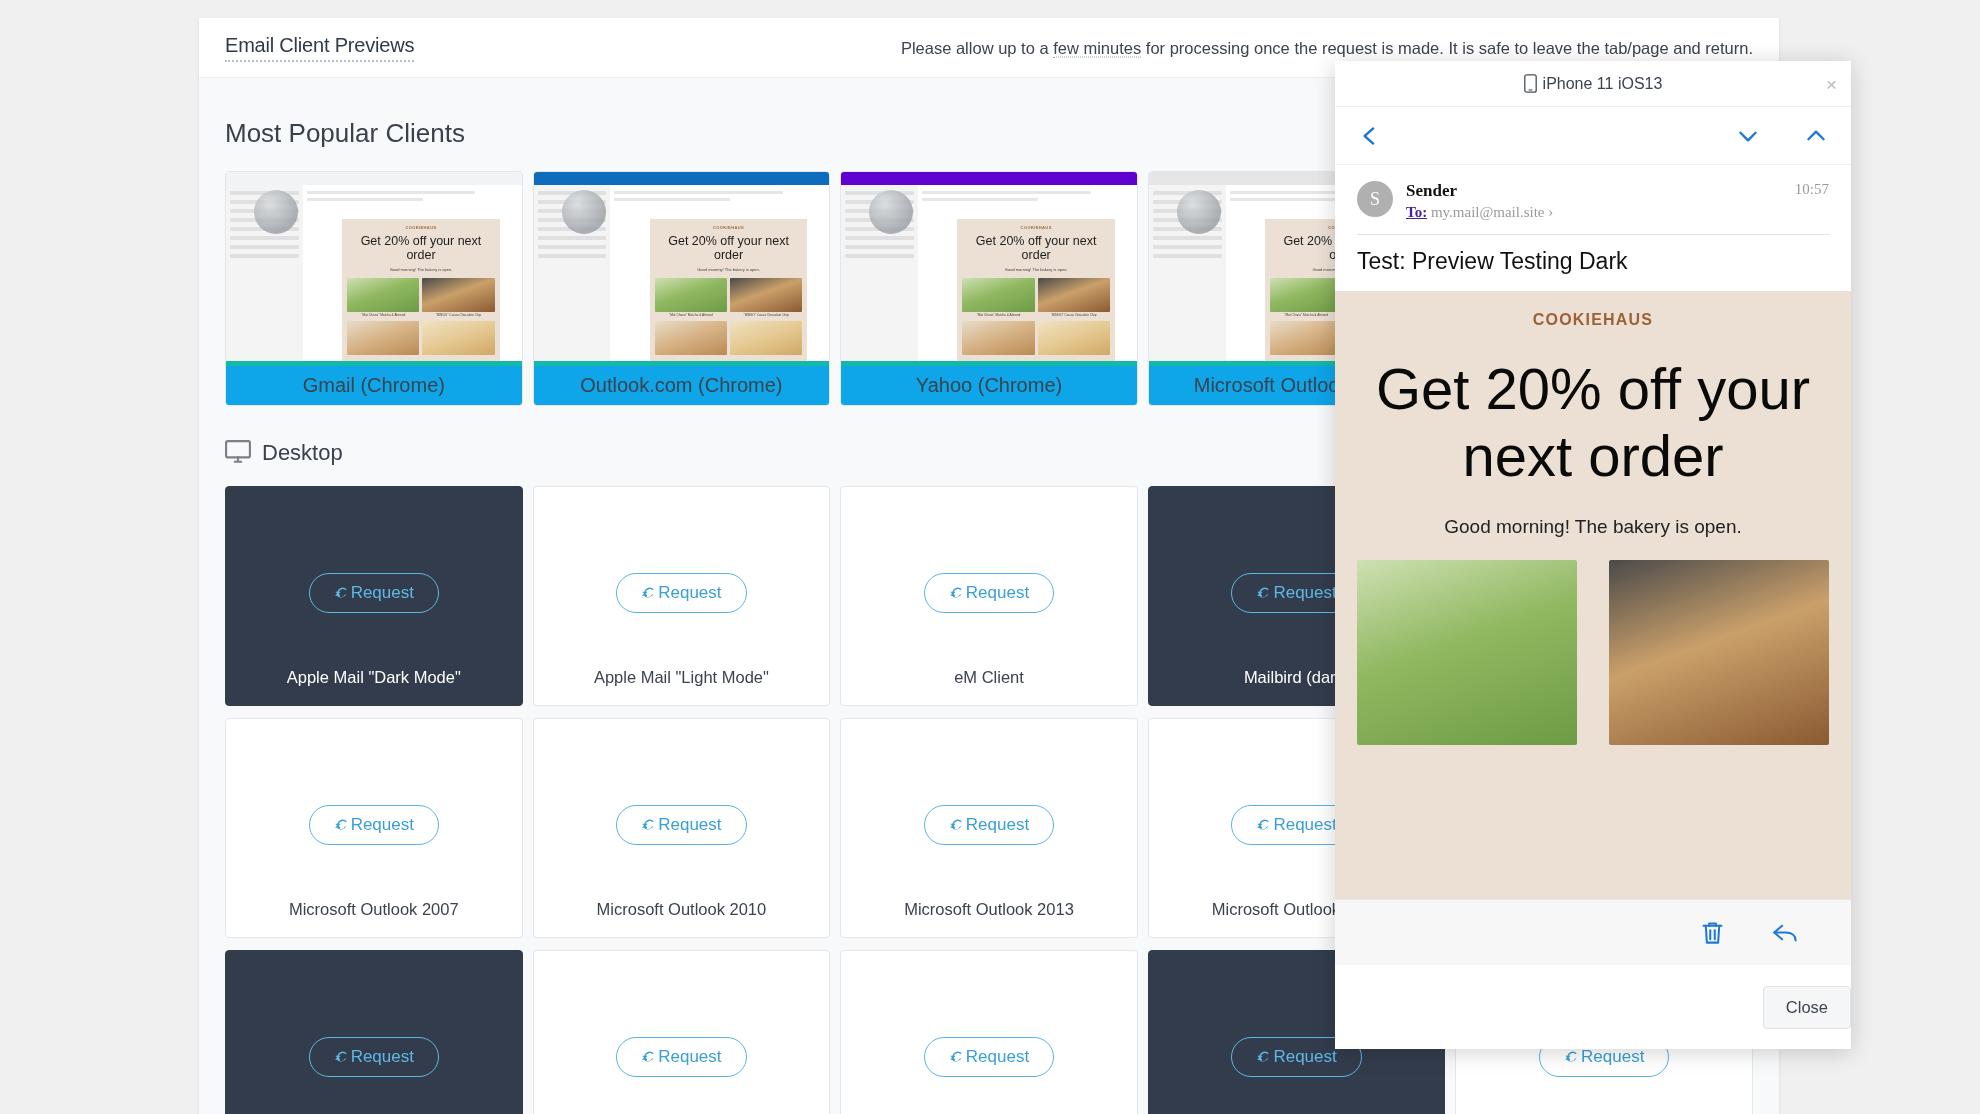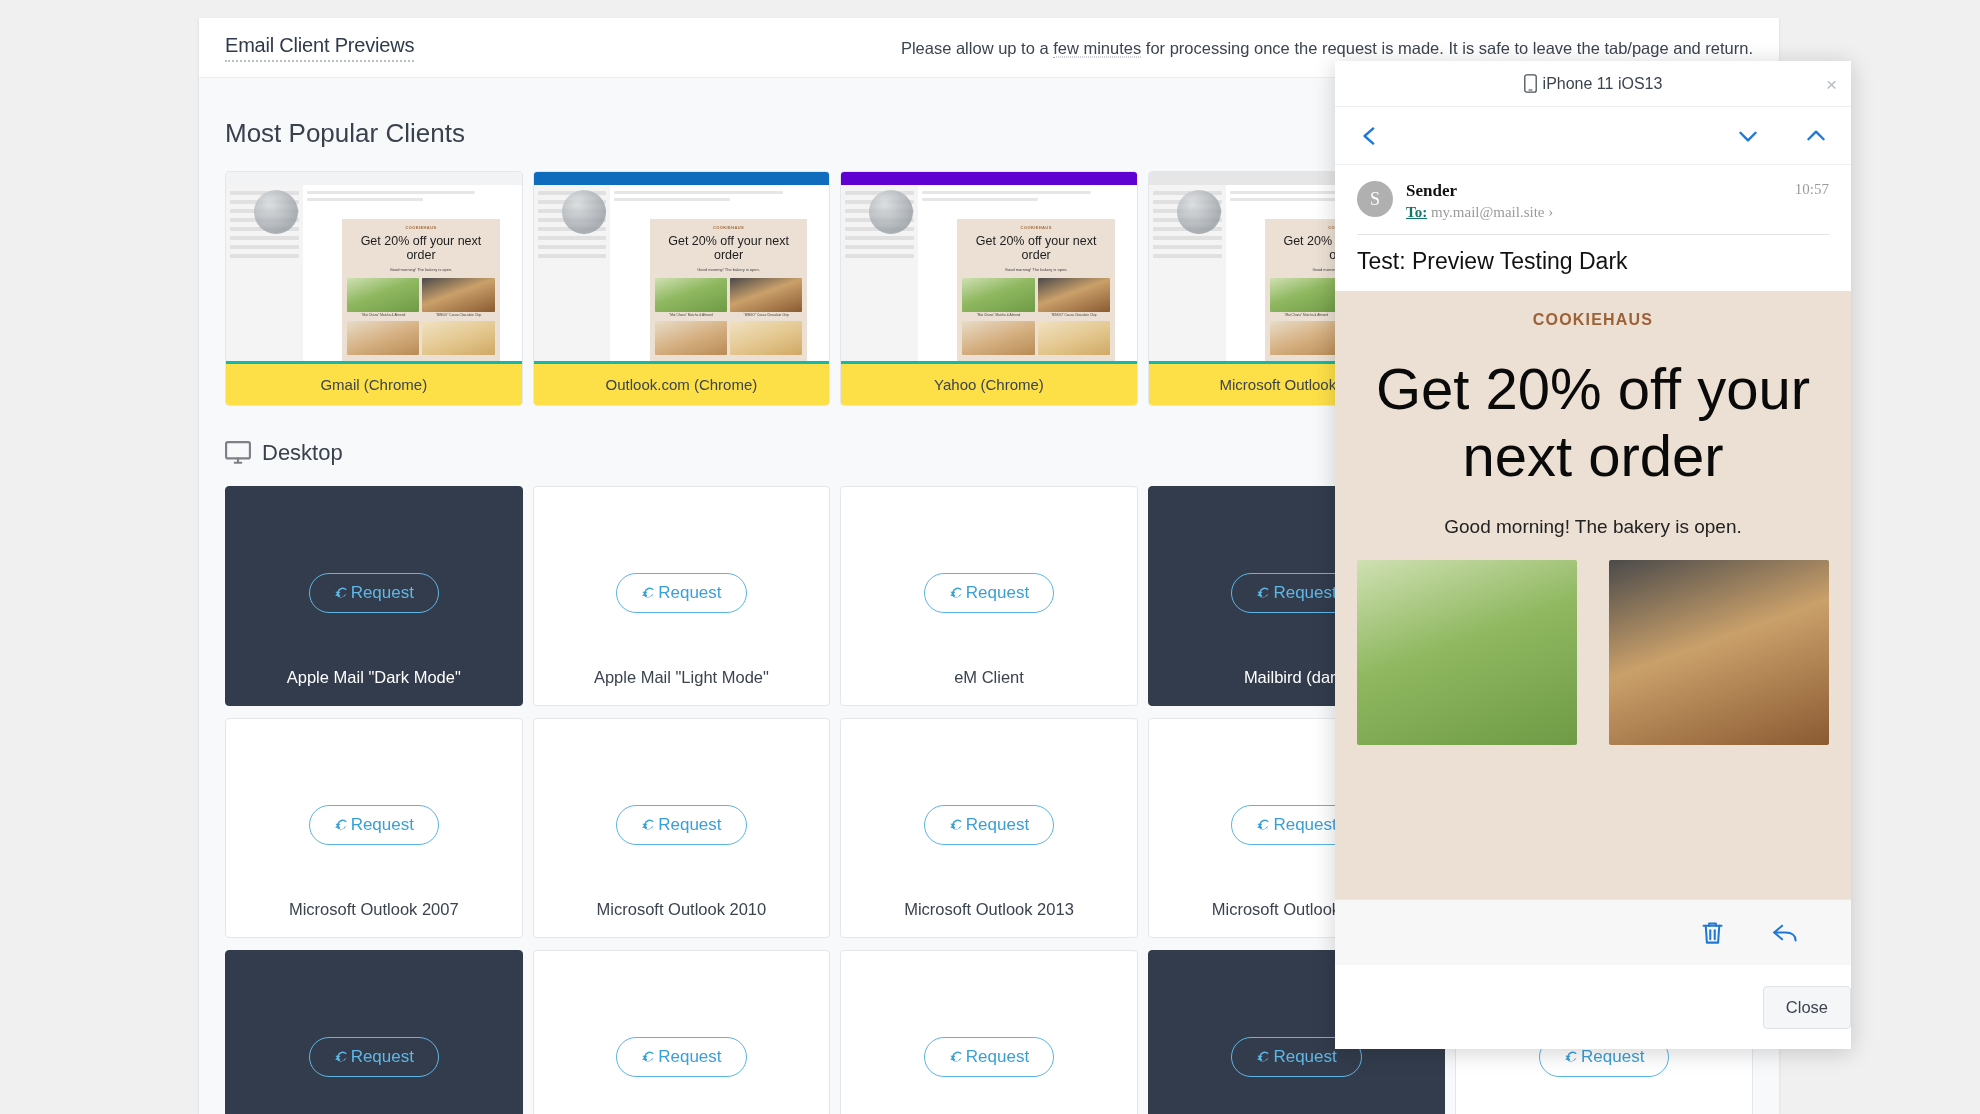--- a/index.html
+++ b/index.html
@@ -37,43 +37,43 @@
   }
   .header-note .dotted { border-bottom: 1px dotted #9aa2ad; }
 
   .app-body { padding: 28px 26px 0 26px; }
 
   .section-title {
     font-size: 26px; color: #39414d; font-weight: normal;
     margin: 12px 0 22px 0;
   }
   .section-sub {
-    display: flex; align-items: center; gap: 11px;
+    display: flex; gap: 11px;
     margin: 34px 0 20px 0;
   }
   .section-sub-label { font-size: 22px; color: #39414d; }
 
   .monitor-icon { width: 26px; height: 24px; display:block; }
 
   
   .grid {
     display: grid;
     grid-template-columns: repeat(5, 1fr);
     gap: 10px;
   }
   .preview-card {
     background: #fff; border: 1px solid #e4e7ea; border-radius: 4px;
     height: 235px; overflow: hidden;
     display: flex; flex-direction: column;
   }
   .thumb-wrap { flex: 1; position: relative; overflow: hidden; }
   .card-caption {
     height: 44px; display: flex; align-items: center; justify-content: center;
-    font-size: 15px; color: #3b434f; background: #fde047;
-    border-top: 3px solid #14b8a6;
+    font-size: 20px; color: #3b434f; background: #0ea5e9;
+    border-top: 5px solid #14b8a6;
   }
 
   
   .mock { position: absolute; inset: 0; font-size: 4px; }
   .mock-top { height: 13px; width: 100%; }
   .mock-body { position:absolute; left:0; right:0; top:13px; bottom:0; display:flex; }
   .mock-side { width: 26%; background: #f4f4f4; padding: 6px 4px; }
   .mock-side .ln { height: 4px; background: #e0e0e0; margin-bottom: 5px; border-radius: 1px; }
   .mock-main { flex:1; background:#fff; padding: 6px 4px; position: relative;}
   .mock-main .ln { height: 3px; background: #e6e6e6; margin-bottom: 4px; border-radius:1px;}
@@ -153,21 +153,21 @@
   .mail-meta { padding: 16px 22px 0 22px; }
   .meta-row { display:flex; align-items:flex-start; gap: 13px; }
   .avatar {
     width: 36px; height:36px; border-radius:50%; background:#b0b0b0;
     color:#fff; display:flex; align-items:center; justify-content:center;
     font-size:18px; font-family:"Liberation Serif", serif;
   }
   .meta-txt { flex:1; }
   .sender { font-size:17px; color:#111; font-family:"Liberation Serif", serif; font-weight:bold;}
   .to-line { font-size:15px; color:#9b9b9b; margin-top:3px; font-family:"Liberation Serif", serif;}
-  .to-line b { color:#0f766e; font-weight:bold;text-decoration:underline; }
+  .to-line b { color:#4c1d95; font-weight:bold;text-decoration:underline; }
   .mtime { font-size:15px; color:#9b9b9b; font-family:"Liberation Serif", serif;}
   .meta-div { height:1px; background:#e3e3e3; margin:13px 0 0 0; }
   .subject { font-size: 23px; color:#111; padding: 13px 22px 16px 22px; }
 
   .email-body { background:#ece0d4; flex:1; overflow:hidden; padding: 20px 22px 0 22px; text-align:center;}
   .eb-brand { font-size: 16px; letter-spacing: 1.2px; color:#9c6136; font-weight:bold; }
   .eb-head { font-size: 58px; line-height:1.16; color:#0a0a0a; margin-top: 26px; font-weight:normal;}
   .eb-sub { font-size: 19px; color:#222; margin: 26px 0 22px; }
   .eb-imgs { display:grid; grid-template-columns:1fr 1fr; gap: 32px; }
   .eb-img { height: 185px; border-radius:2px; }

